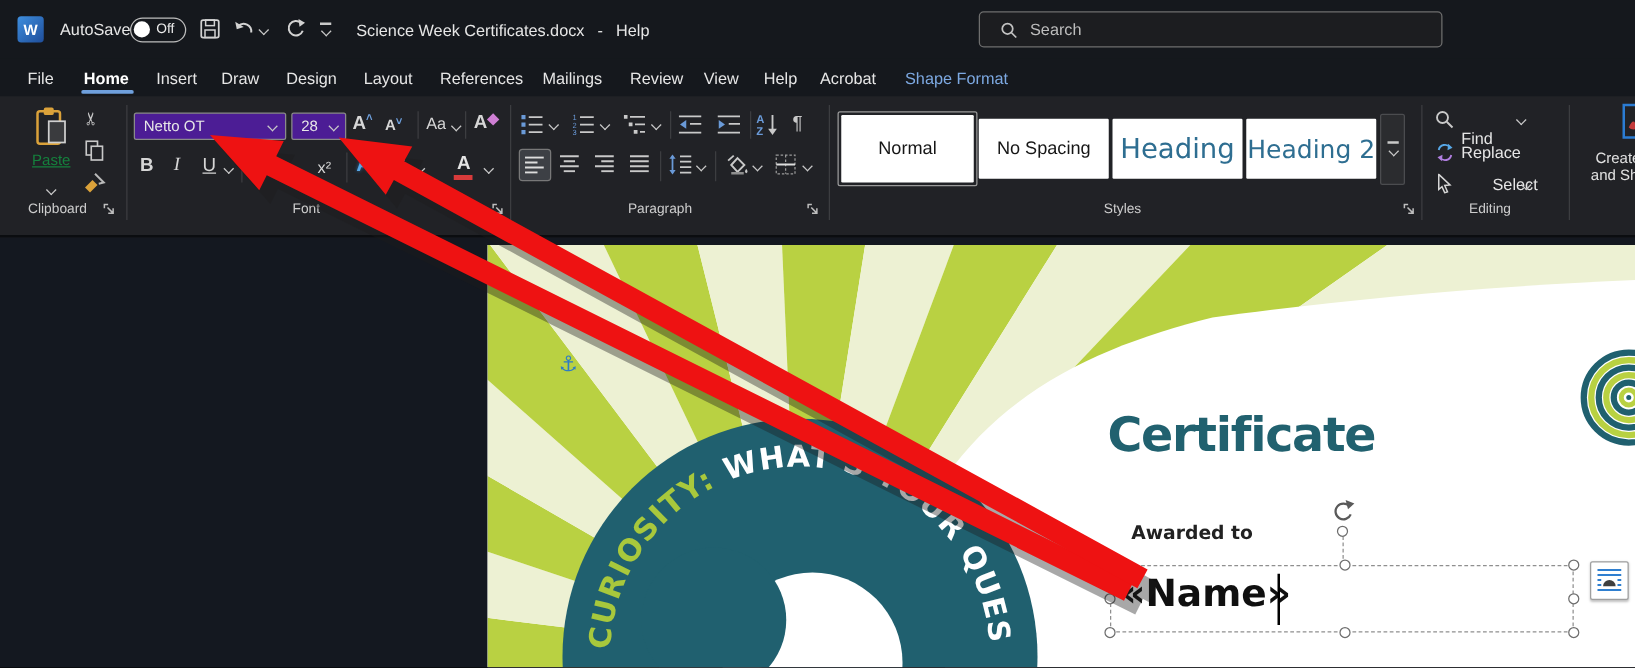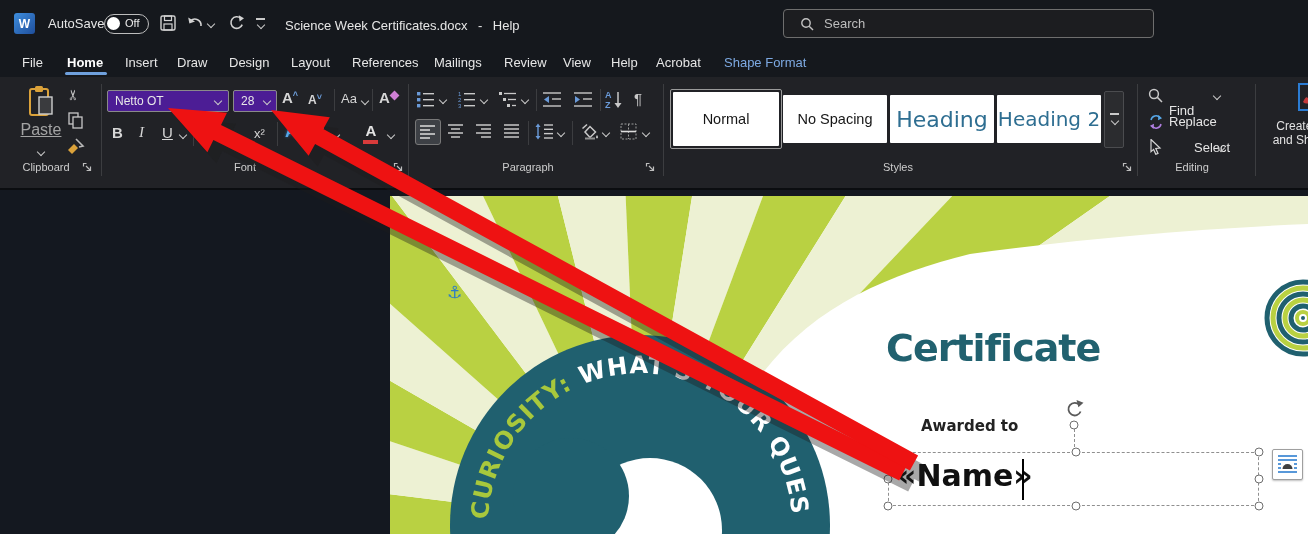--- a/index.html
+++ b/index.html
@@ -88,21 +88,21 @@
     <div class="vsep" style="left:1137px;top:7px;"></div>
     <div class="vsep" style="left:1255px;top:7px;"></div>
   </div>
 
   <div class="ab" style="left:14px;top:85px;width:54px;height:74px;text-align:center;">
     <svg style="margin:0 auto;" width="28" height="34" viewBox="0 0 28 34">
       <rect x="3" y="4" width="18" height="26" rx="2" fill="none" stroke="#dba23a" stroke-width="2"></rect>
       <rect x="8" y="1" width="8" height="6" rx="1.5" fill="#dba23a"></rect>
       <rect x="12" y="12" width="13" height="17" fill="#3a3b3e" stroke="#cfcfcf" stroke-width="1.4"></rect>
     </svg>
-    <div style="font-size:16px;color:#a3a3a3;margin-top:2px;text-decoration:underline;">Paste</div>
+    <div style="font-size:12px;color:#15803d;margin-top:2px;text-decoration:underline;">Paste</div>
     <div class="chev" style="left:24px;top:64px;"></div>
   </div>
   <span class="ab" style="left:67px;top:87px;font-size:14px;color:#c8c8c8;transform:rotate(-90deg);">✂</span>
   <svg class="ab" style="left:68px;top:112px;" width="16" height="17" viewBox="0 0 16 17">
     <rect x="1" y="1" width="9" height="11" fill="none" stroke="#c8c8c8" stroke-width="1.3"></rect>
     <rect x="5" y="5" width="9" height="11" fill="#212226" stroke="#c8c8c8" stroke-width="1.3"></rect>
   </svg>
   <svg class="ab" style="left:66px;top:137px;" width="19" height="19" viewBox="0 0 19 19">
     <path d="M10 2 L17 9 L13 10" fill="none" stroke="#b9b9b9" stroke-width="1.6"></path>
     <path d="M2 13 L8 7 L12 11 L6 17 Z" fill="#dba23a"></path>
@@ -367,21 +367,21 @@
         <circle cx="913" cy="122" r="18" stroke="#b9d142" stroke-width="5"></circle>
         <circle cx="913" cy="122" r="12" stroke="#20606f" stroke-width="5"></circle>
         <circle cx="913" cy="122" r="6" stroke="#b9d142" stroke-width="4"></circle>
         <circle cx="913" cy="122" r="2" fill="#20606f"></circle>
       </g>
     </svg>
 
     <span class="ab" style="left:57px;top:86px;font-size:17px;color:#2e7cc4;font-family:'DejaVu Sans',sans-serif;">⚓</span>
 
     <div class="ab" style="left:496px;top:130px;font-family:'DejaVu Sans',sans-serif;font-size:38px;font-weight:bold;letter-spacing:-1px;color:#21616f;">Certificate</div>
-    <div class="ab" style="left:515px;top:221px;font-family:'DejaVu Sans',sans-serif;font-size:15px;font-weight:bold;color:#222222;margin-left:16px;">Awarded to</div>
+    <div class="ab" style="left:515px;top:221px;font-family:'DejaVu Sans',sans-serif;font-size:15px;font-weight:bold;color:#222222;">Awarded to</div>
 
     <div class="ab" style="left:498px;top:256px;width:371px;height:54px;border:1px dashed #8f8f8f;box-sizing:border-box;"></div>
     <div class="ab" style="left:507px;top:262px;font-family:'DejaVu Sans',sans-serif;font-size:30px;font-weight:bold;color:#101010;">«Name»</div>
     <div class="ab" style="left:632px;top:263px;width:2px;height:41px;background:#000;"></div>
 
     <svg class="ab" style="left:674px;top:203px;" width="20" height="20" viewBox="0 0 20 20">
       <path d="M15.5 6 A6.3 6.3 0 1 0 16.6 12.5" fill="none" stroke="#5a5a5a" stroke-width="1.8"></path>
       <path d="M12.5 1 L19.5 3.8 L14.4 8.3 Z" fill="#5a5a5a"></path>
     </svg>
     <div class="ab" style="left:684px;top:233px;width:1px;height:23px;border-left:1px dashed #8f8f8f;"></div>

